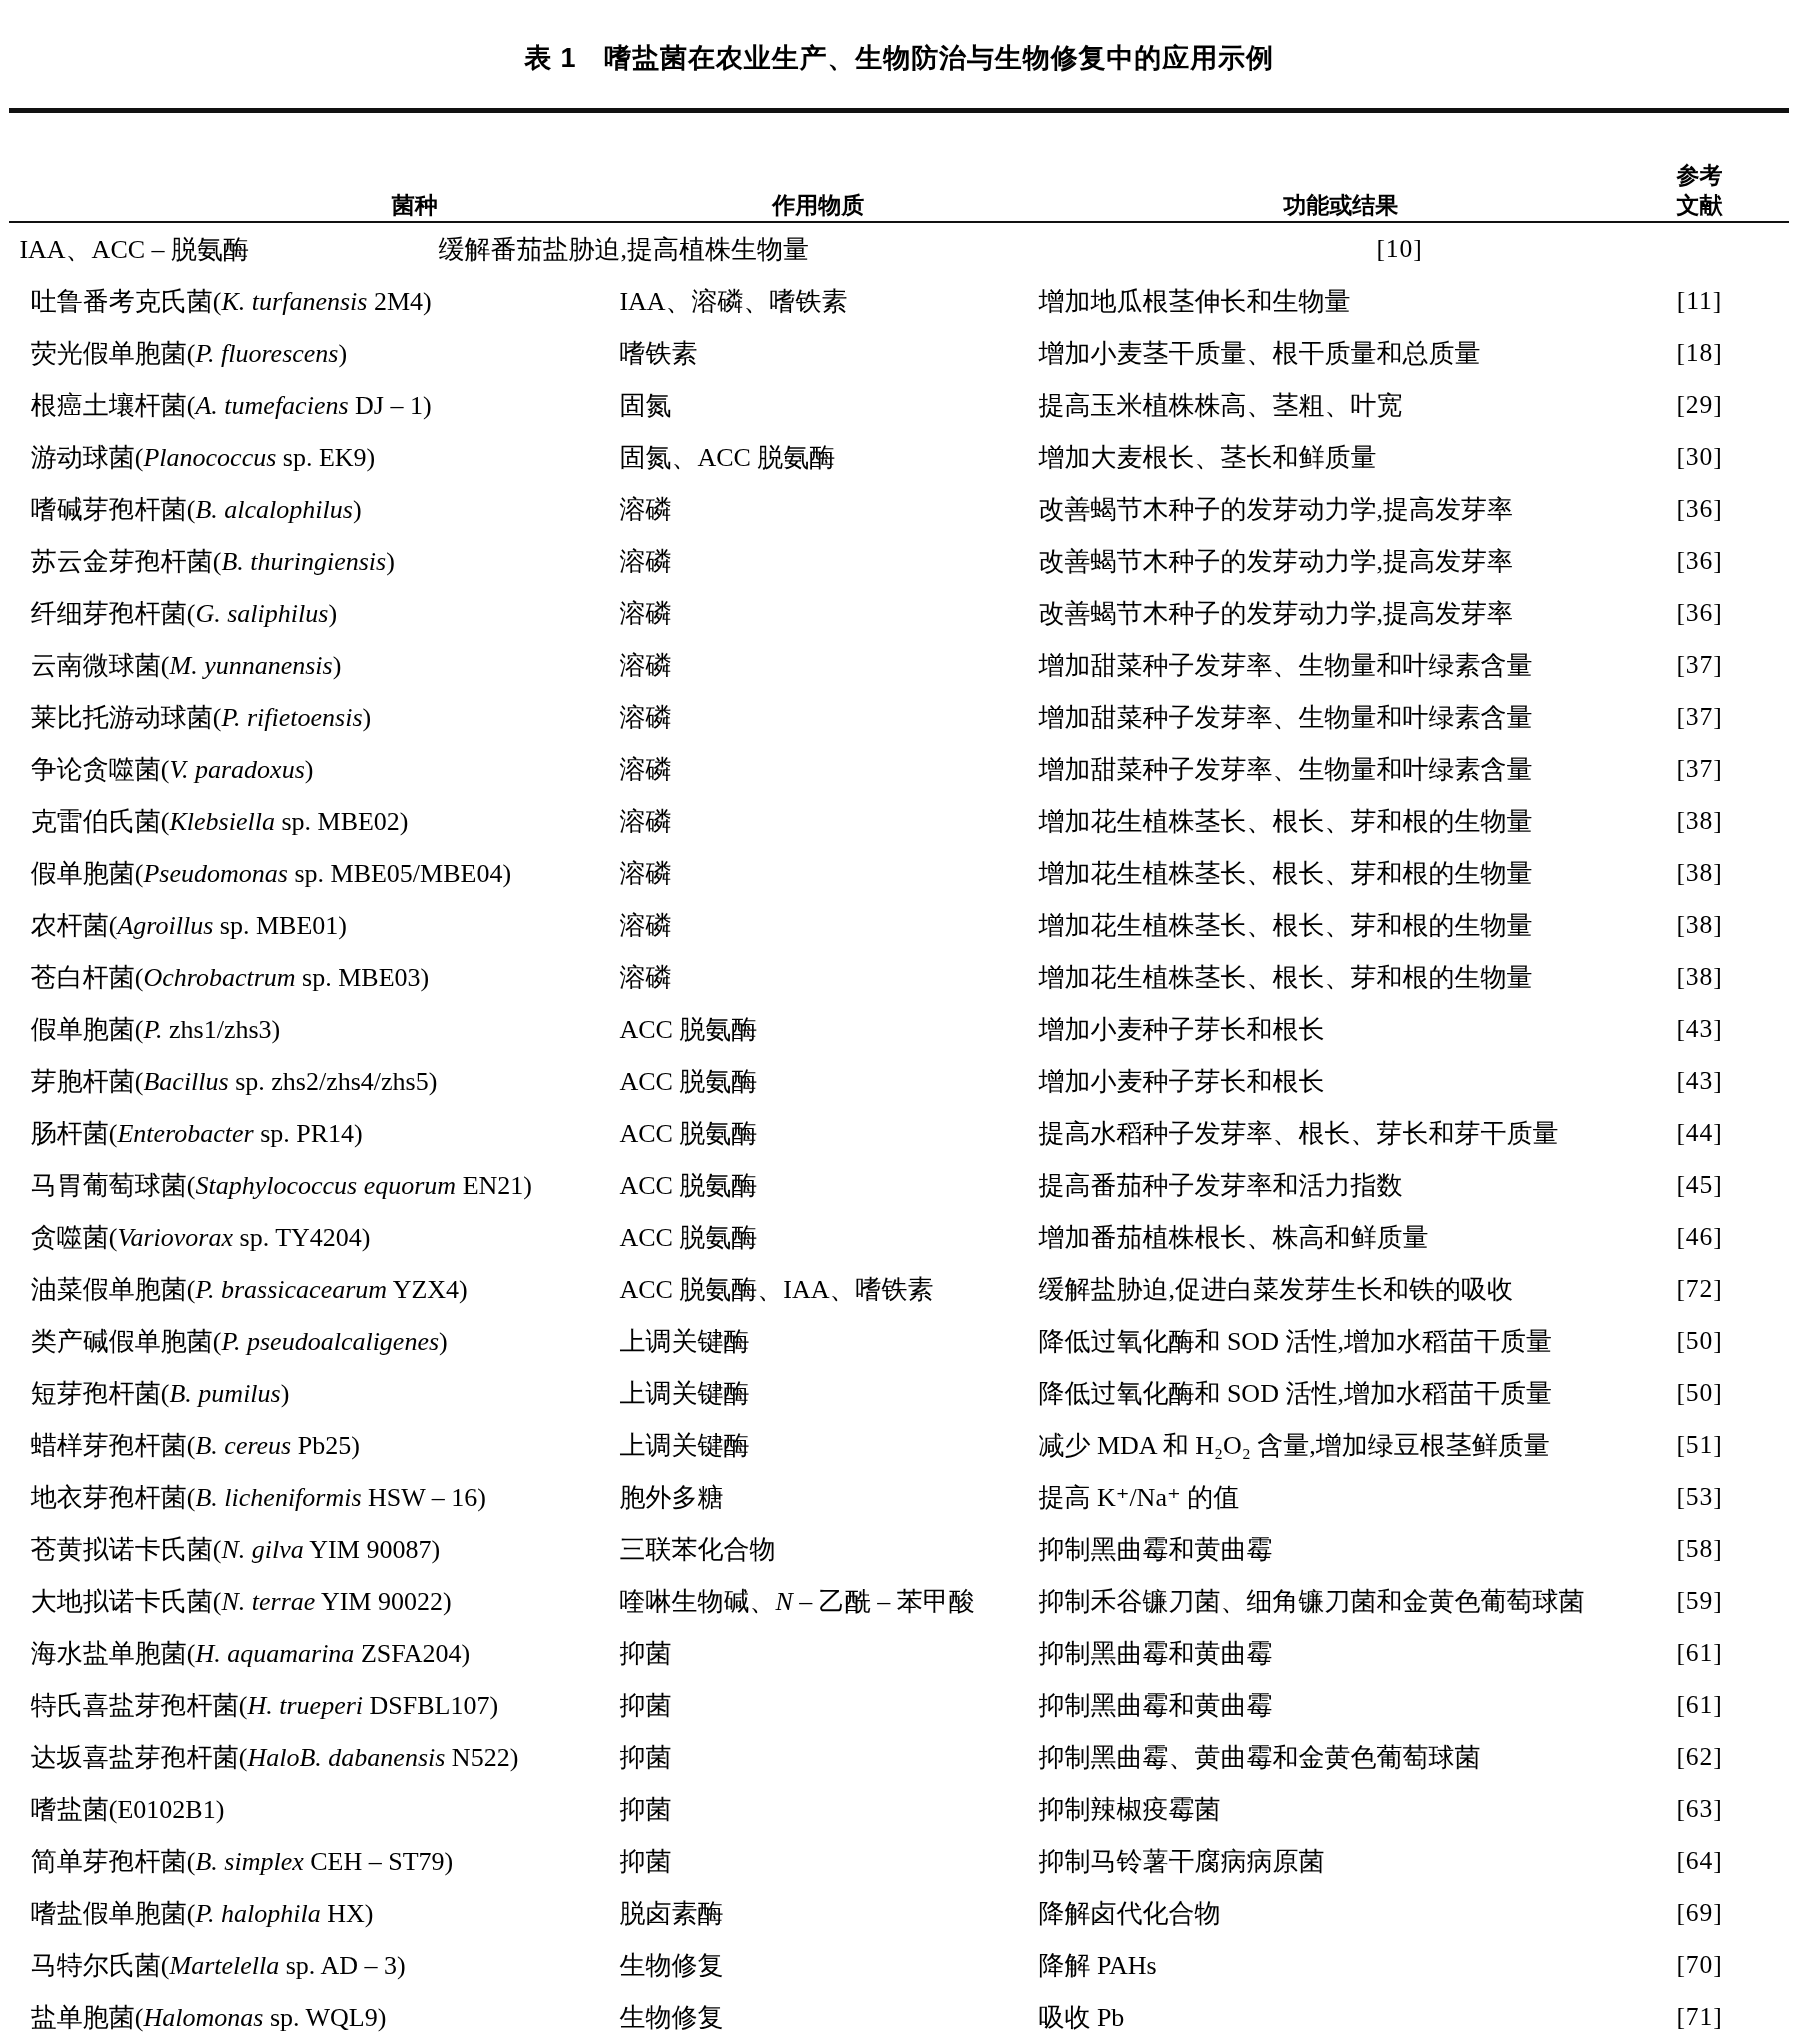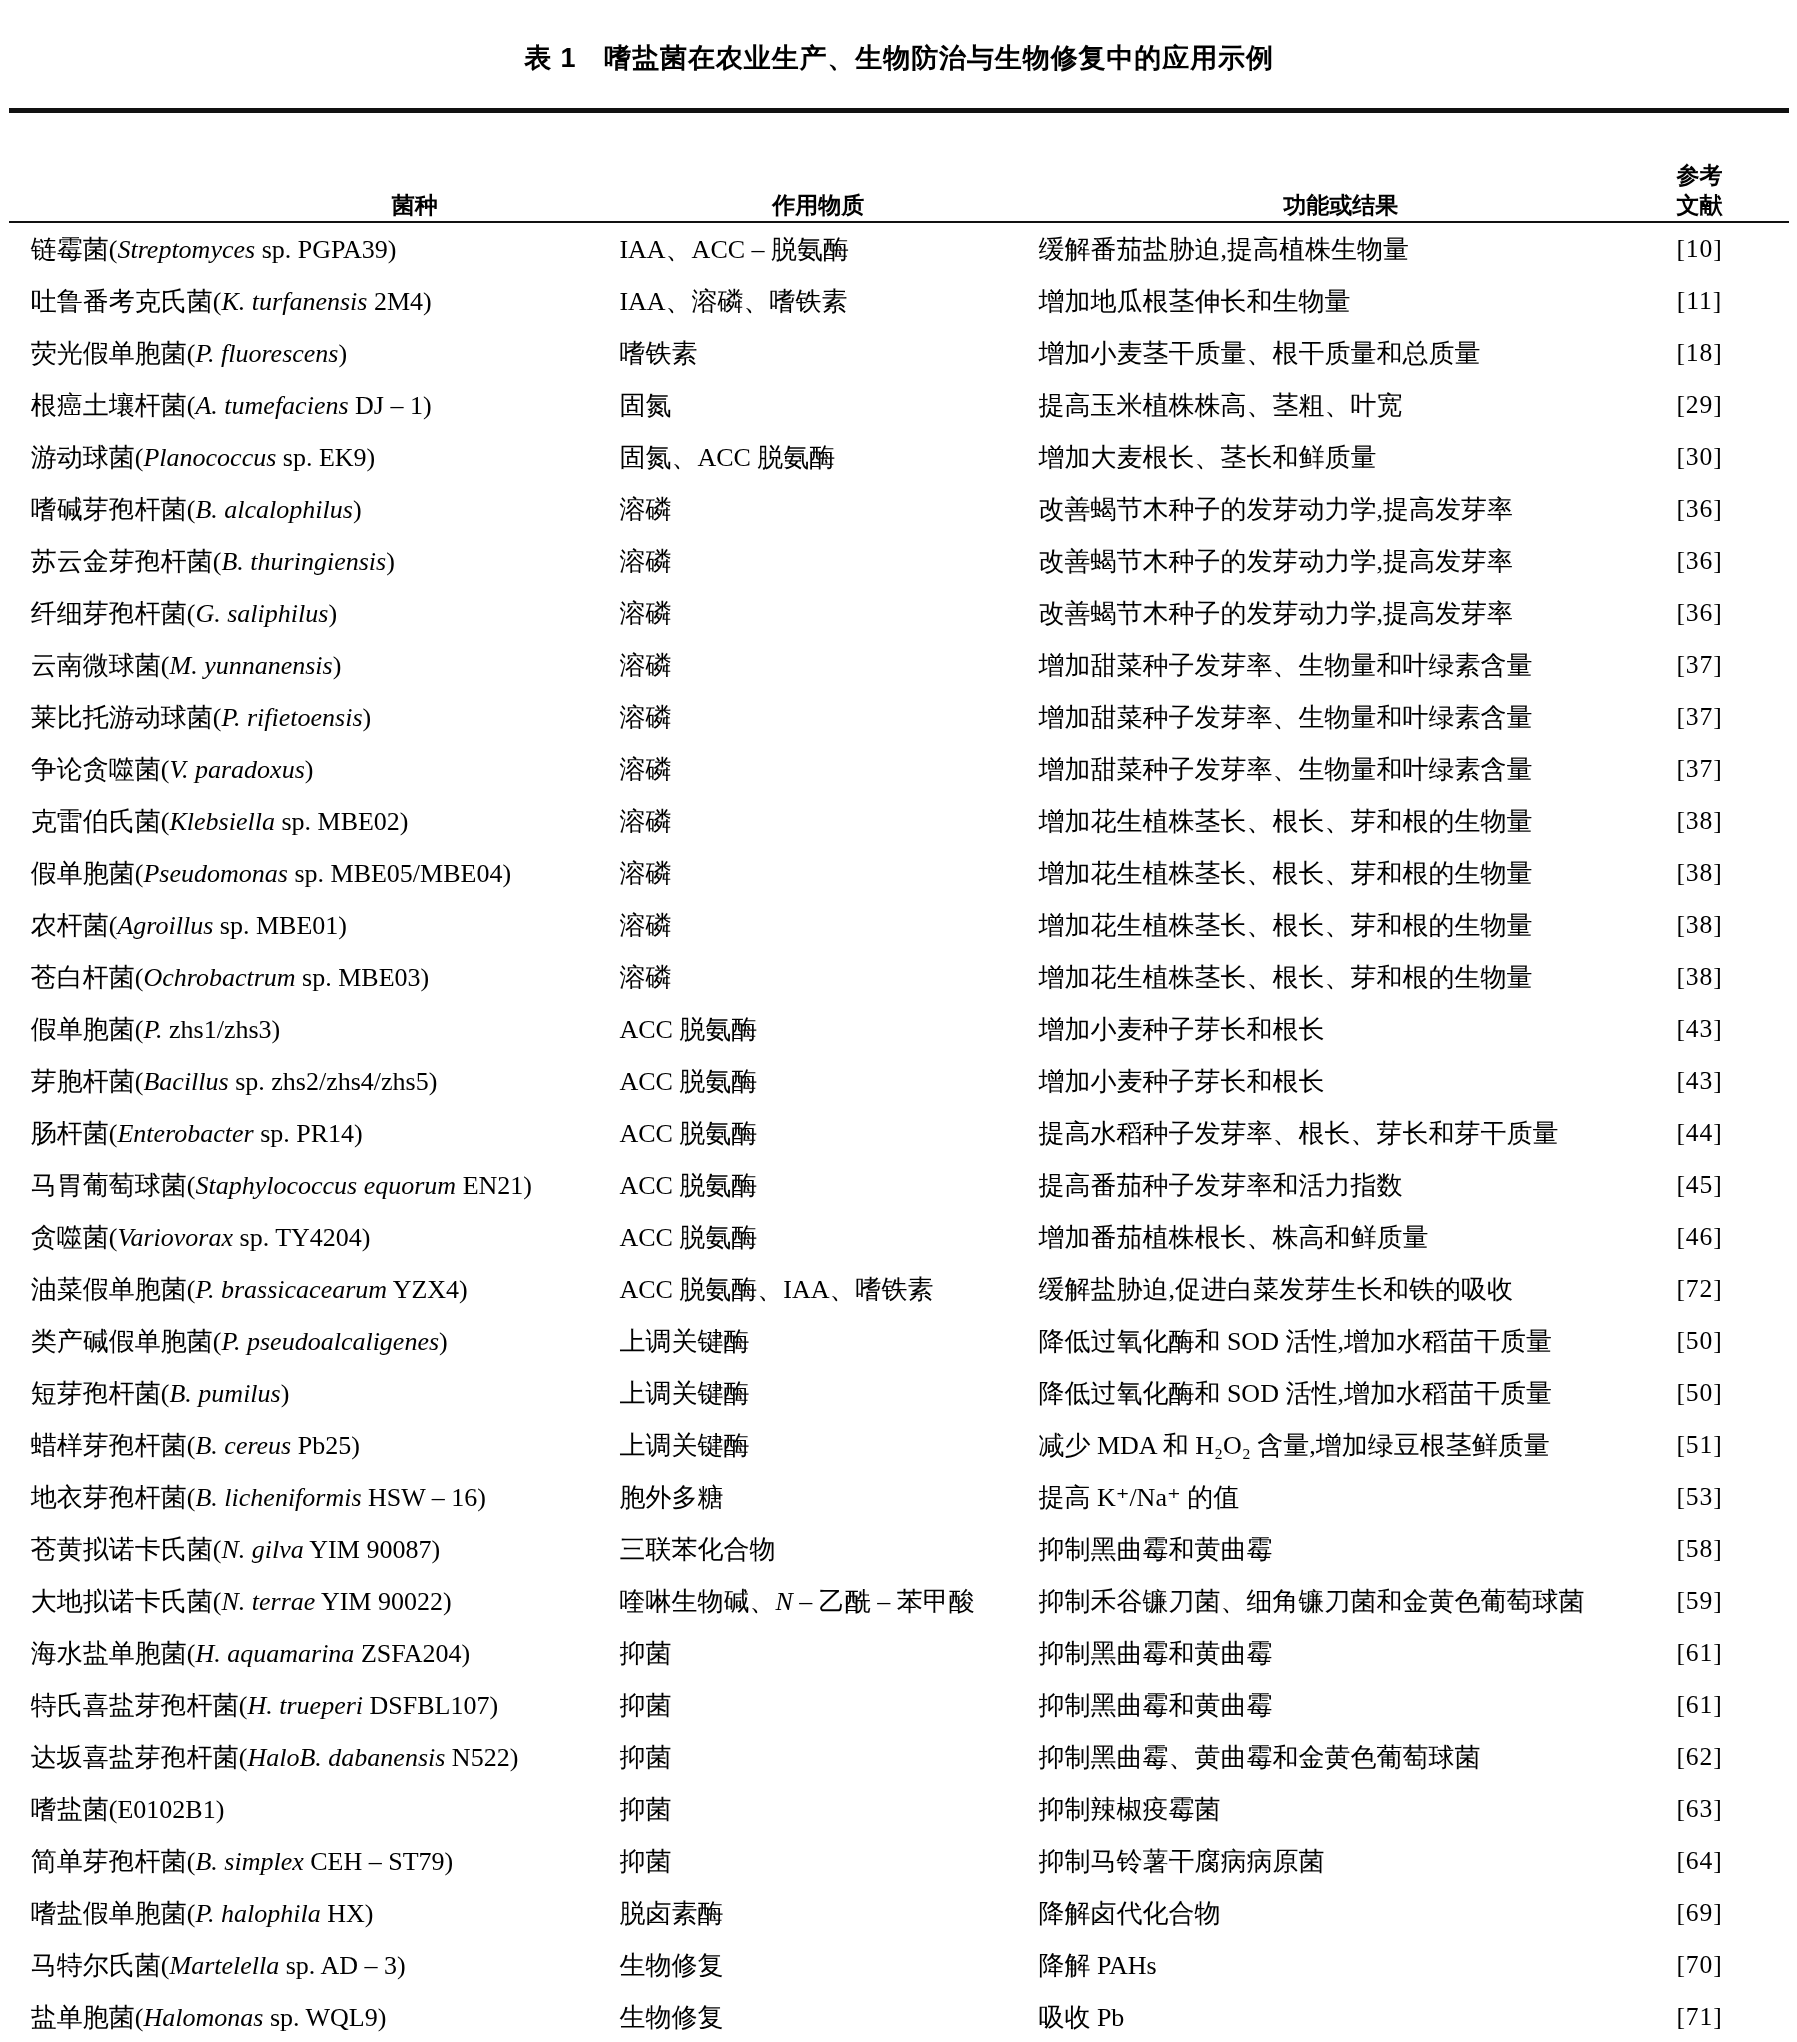--- a/index.html
+++ b/index.html
@@ -48,21 +48,20 @@
       <div class="c-species">菌种</div>
       <div class="c-substance">作用物质</div>
       <div class="c-func">功能或结果</div>
       <div class="c-ref">
         <span>参考</span>
         <span>文献</span>
       </div>
     </div>
     <div class="tbody">
         <div class="row">
-          <div class="c-species"><span>链霉菌(</span><span class="it">Streptomyces</span><span> sp. PGPA39)</span></div>
           <div class="c-substance"><span>IAA、ACC – 脱氨酶</span></div>
           <div class="c-func"><span>缓解番茄盐胁迫,提高植株生物量</span></div>
           <div class="c-ref"><span>[10]</span></div>
         </div>
         <div class="row">
           <div class="c-species"><span>吐鲁番考克氏菌(</span><span class="it">K. turfanensis</span><span> 2M4)</span></div>
           <div class="c-substance"><span>IAA、溶磷、嗜铁素</span></div>
           <div class="c-func"><span>增加地瓜根茎伸长和生物量</span></div>
           <div class="c-ref"><span>[11]</span></div>
         </div>

